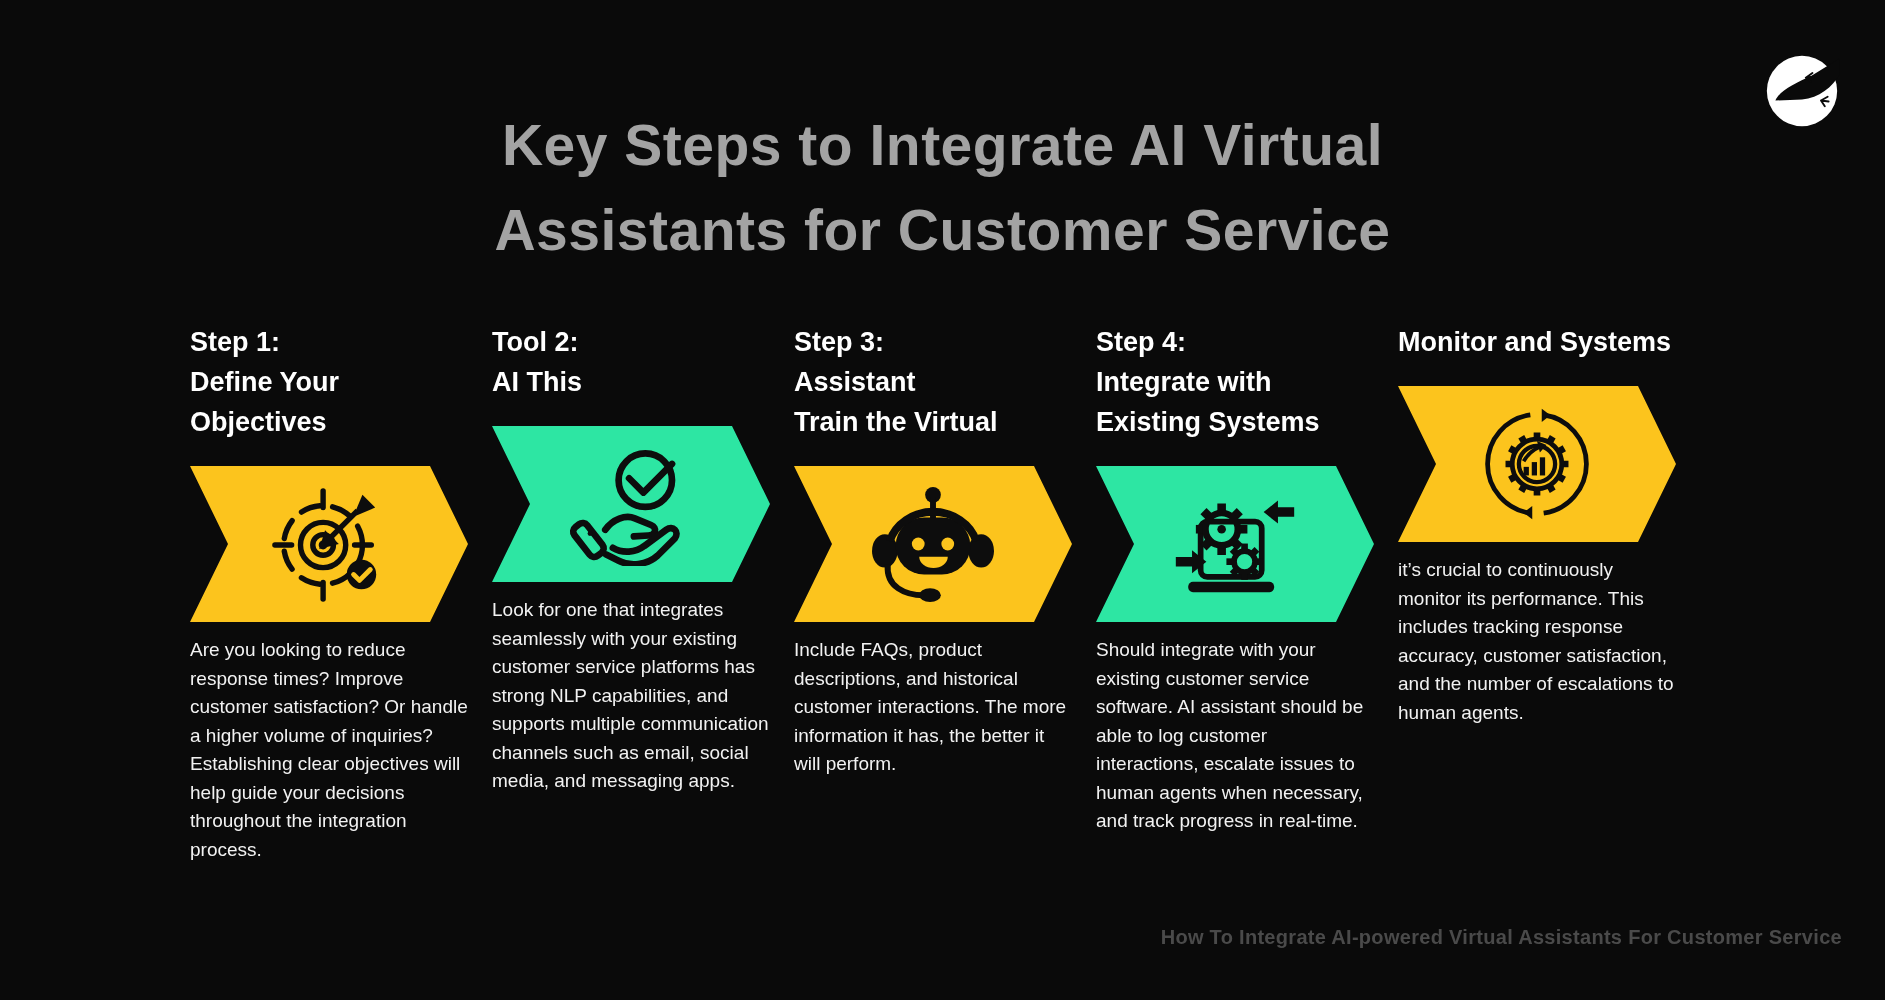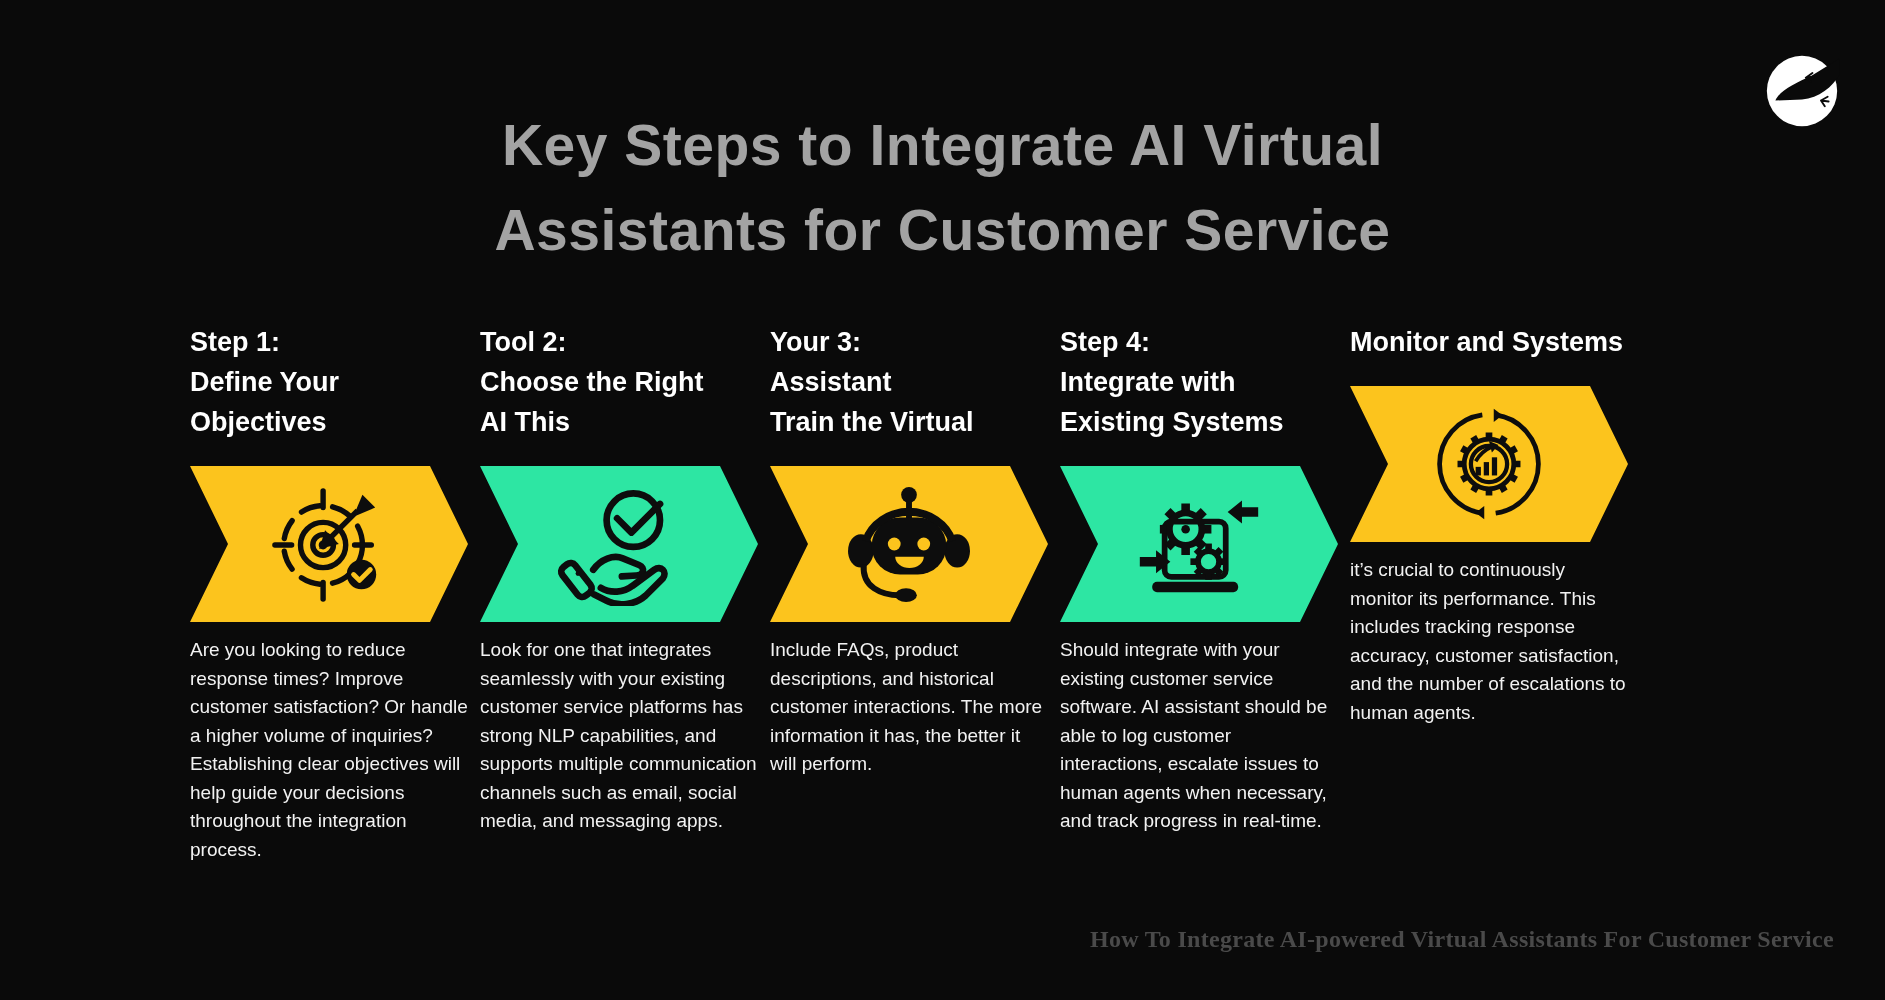--- a/index.html
+++ b/index.html
@@ -5,34 +5,34 @@
   html,body{margin:0;padding:0;background:#000;}
   .canvas{
     position:relative;width:1885px;height:1000px;background:#0a0a0a;
     font-family:"Liberation Sans",sans-serif;overflow:hidden;
   }
   .logo{position:absolute;top:53px;right:45px;width:76px;height:76px;}
   .title{
     position:absolute;top:103px;left:0;width:100%;text-align:center;
     font-weight:bold;font-size:57px;line-height:85px;letter-spacing:.5px;
   }
-  .columns{position:absolute;top:322px;left:190px;display:flex;gap:12px;}
+  .columns{position:absolute;top:322px;left:190px;display:flex;gap:24px;}
   .col{width:278px;flex:0 0 278px;}
   .step-heading{color:#ffffff;font-weight:bold;font-size:27px;line-height:40px;}
   .step-heading span{display:block;white-space:nowrap;}
   .arrow{
     margin-top:24px;width:278px;height:156px;
     clip-path:polygon(0 0,240px 0,278px 50%,240px 100%,0 100%,38px 50%);
     display:flex;align-items:center;justify-content:center;
   }
   .step-desc{
     margin-top:14px;color:#f2f2f2;font-size:19px;line-height:28.5px;width:278px;
   }
   .footer{
-    position:absolute;top:926px;right:51px;font-weight:bold;font-size:24px;letter-spacing:.3px;font-family:Liberation Serif, serif;
+    position:absolute;top:926px;right:43px;font-weight:bold;font-size:20px;letter-spacing:.3px;
   }
   .icon-svg{display:block;}
 </style>
 </head>
 <body>
 
 <div class="canvas">
 
   <div class="logo">
     <svg class="icon-svg" viewBox="0 0 80 80" width="76" height="76">
@@ -76,41 +76,40 @@
           <circle cx="93" cy="93" r="15" fill="#0d0d0d"></circle>
           <path d="M85 93 l6 6 l11 -11" fill="none" style="stroke:var(--arrow)" stroke-width="5" stroke-linecap="round" stroke-linejoin="round"></path>
         </svg>
       </div>
       <div class="step-desc">Are you looking to reduce response times? Improve customer satisfaction? Or handle a higher volume of inquiries? Establishing clear objectives will help guide your decisions throughout the integration process.</div>
     </div>
 
     <div class="col">
       <div class="step-heading">
         <span>Tool 2:</span>
-        <span>Choose the Right</span>
         <span>AI This</span>
       </div>
       <div class="arrow" style="background: rgb(45, 230, 163); --arrow: #2DE6A3;">
         <svg class="icon-svg" viewBox="0 0 130 130" width="124" height="124">
           <g fill="none" stroke="#0d0d0d" stroke-width="7" stroke-linecap="round" stroke-linejoin="round">
             <circle cx="80" cy="40" r="28"></circle>
             <path d="M63 38 l15 15 l30 -30"></path>
             <path d="M38 92 c8 -11 21 -16 31 -12 l17 7 c7 3 5 11 -3 11 l-15 1"></path>
             <path d="M46 111 c10 6 24 5 33 -2 l23 -17 c7 -5 14 2 9 9 l-18 18 c-11 10 -29 12 -42 5 l-12 -6"></path>
             <rect x="12" y="84" width="17" height="38" rx="6" transform="rotate(-38 20 103)"></rect>
           </g>
           <circle cx="22" cy="96" r="2.5" fill="#0d0d0d"></circle>
         </svg>
       </div>
       <div class="step-desc">Look for one that integrates seamlessly with your existing customer service platforms has strong NLP capabilities, and supports multiple communication channels such as email, social media, and messaging apps.</div>
     </div>
 
     <div class="col">
       <div class="step-heading">
-        <span>Your 3:</span>
+        <span>Step 3:</span>
         <span>Assistant</span>
         <span>Train the Virtual</span>
       </div>
       <div class="arrow" style="background: rgb(252, 196, 29); --arrow: #FCC41D;">
         <svg class="icon-svg" viewBox="0 0 130 122" width="128" height="120">
           <g fill="#0d0d0d">
             <circle cx="65" cy="11" r="8"></circle>
             <rect x="62" y="14" width="6" height="22"></rect>
             <ellipse cx="16" cy="68" rx="13" ry="17"></ellipse>
             <ellipse cx="114" cy="68" rx="13" ry="17"></ellipse>

